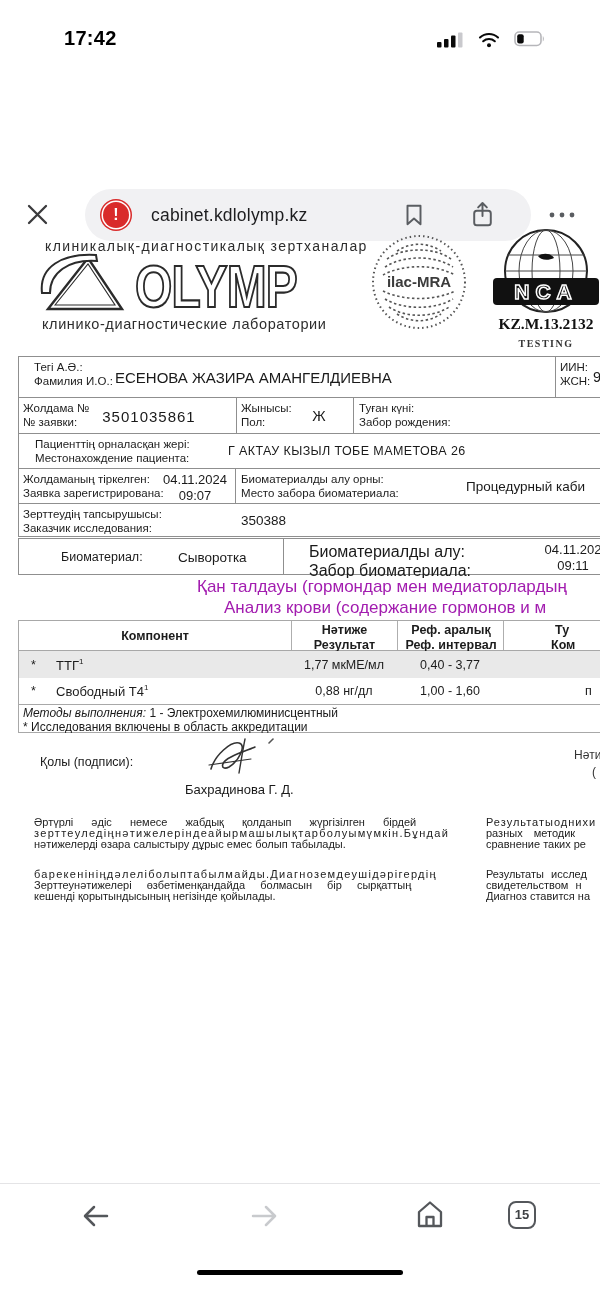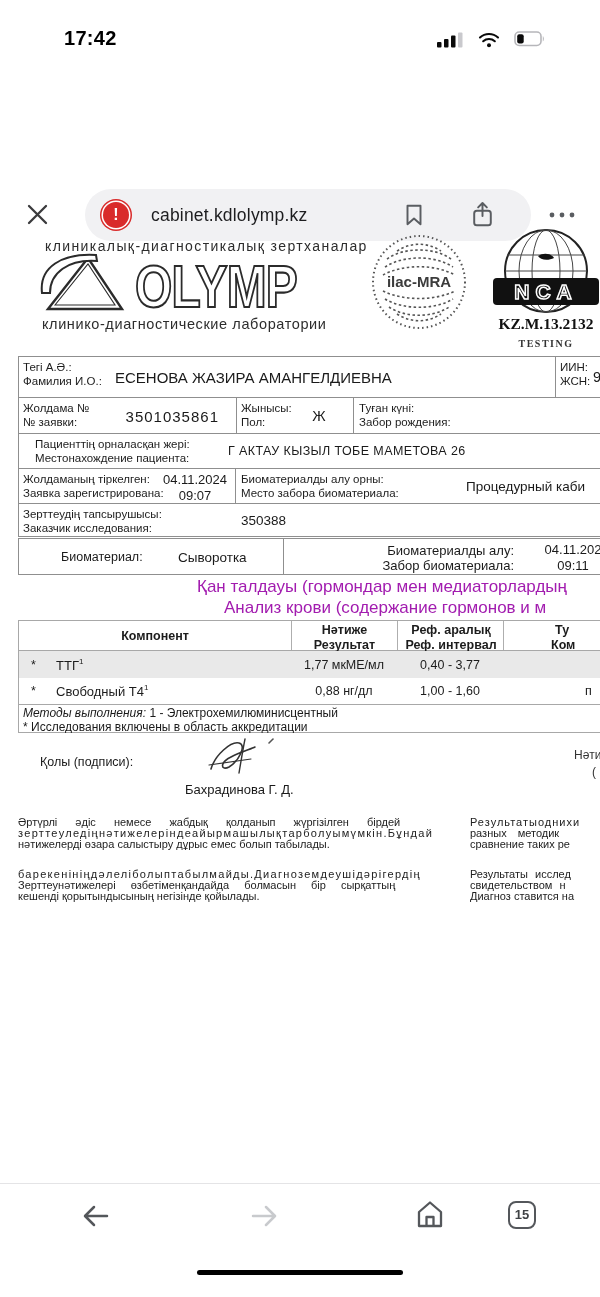--- a/index.html
+++ b/index.html
@@ -22,21 +22,21 @@
   .lblsm{font-size:11.5px;line-height:1.18;color:#1c1c1c}
   .prow{position:absolute;left:0;width:764px;border:1px solid #8f8f8f;background:#fff}
   .vd{position:absolute;top:0;bottom:0;width:1px;background:#8f8f8f}
   .vd2{position:absolute;top:0;bottom:0;width:1px;background:#aeaeae}
   .title-line{font-weight:normal;font-size:17px;white-space:nowrap;color:#a21caf}
   .hdrsm{font-size:12.5px;font-weight:bold;line-height:1.2;text-align:center;color:#1c1c1c}
   .cell{font-size:12.5px;color:#1c1c1c}
   .dl{white-space:nowrap;font-size:11px;line-height:11px;height:11px;color:#222}
   .ws15{word-spacing:15px}.ws12{word-spacing:12px}.ws8{word-spacing:8px}
   .ws4{word-spacing:4px}.ls13{letter-spacing:1.3px}.ls1{letter-spacing:1px}
-  .para{margin:0 0 19px 0}
+  .para{margin:0 0 19px 16px}
   sup{font-size:8px;vertical-align:super}
   
   .tabbox{width:28px;height:28px;border:2.4px solid #54575b;border-radius:8px;
           font-size:13px;font-weight:600;color:#3f4245;text-align:center;line-height:23px}
   .homebar{width:206px;height:5px;border-radius:3px;background:#000}
   .hairline{height:1px;background:#e4e4e6}
 </style>
 </head>
 <body>
 
@@ -115,38 +115,38 @@
       <path d="M17,29 H95 M15,45 H97 M17,61 H95" stroke="#444" stroke-width="1"></path>
       <path d="M48,30 C54,26 62,28 64,32 C58,35 50,34 48,30 Z" fill="#111"></path>
       <rect x="3" y="52" width="106" height="27" rx="4" fill="#111"></rect>
       <text x="56" y="73" text-anchor="middle" font-family="Liberation Sans, sans-serif" font-size="21" font-weight="bold" fill="#111" stroke="#fff" stroke-width="1.5" letter-spacing="6">NCA</text>
       <text x="56" y="103" text-anchor="middle" font-family="Liberation Serif, serif" font-size="15.5" font-weight="bold" fill="#111">KZ.M.13.2132</text>
       <text x="56" y="121" text-anchor="middle" font-family="Liberation Serif, serif" font-size="10" font-weight="bold" letter-spacing="1.5" fill="#333">TESTING</text>
     </svg>
 
     <div class="abs" style="left:18px;top:356px;width:582px;height:222px;overflow:hidden">
       <div class="prow" style="top:0;height:42px">
-        <div class="abs lblsm" style="left:4px;top:4px">
+        <div class="abs lblsm" style="left:15px;top:4px">
           <div>Тегі А.Ә.:</div>
           <div>Фамилия И.О.:</div>
         </div>
         <div class="abs vc b nw" style="left:96px;font-size:15px">ЕСЕНОВА ЖАЗИРА АМАНГЕЛДИЕВНА</div>
         <div class="vd" style="left:536px"></div>
         <div class="abs lblsm" style="left:541px;top:4px">
           <div>ИИН:</div>
           <div>ЖСН:</div>
         </div>
         <div class="abs vc b" style="left:574px;font-size:14.5px">9</div>
       </div>
       <div class="prow" style="top:41px;height:37px">
         <div class="abs lblsm" style="left:4px;top:4px">
           <div>Жолдама №</div>
           <div>№ заявки:</div>
         </div>
-        <div class="abs vc b nw" style="left:60px;width:140px;text-align:right;font-size:15px;letter-spacing:1px">3501035861</div>
+        <div class="abs vc b nw" style="left:60px;width:140px;text-align:center;font-size:15px;letter-spacing:1px">3501035861</div>
         <div class="vd" style="left:217px"></div>
         <div class="abs lblsm" style="left:222px;top:4px">
           <div>Жынысы:</div>
           <div>Пол:</div>
         </div>
         <div class="abs vc b" style="left:280px;width:40px;text-align:center;font-size:14.5px">Ж</div>
         <div class="vd" style="left:334px"></div>
         <div class="abs lblsm" style="left:340px;top:4px">
           <div>Туған күні:</div>
           <div>Забор рождения:</div>
@@ -179,21 +179,21 @@
         <div class="abs lblsm" style="left:4px;top:4px">
           <div>Зерттеудің тапсырушысы:</div>
           <div>Заказчик исследования:</div>
         </div>
         <div class="abs vc b nw" style="left:222px;font-size:13.5px">350388</div>
       </div>
       <div class="prow" style="top:182px;height:37px">
         <div class="abs vc nw" style="left:42px;font-size:12.5px">Биоматериал:</div>
         <div class="abs vc b nw" style="left:159px;font-size:13.5px">Сыворотка</div>
         <div class="vd" style="left:264px"></div>
-        <div class="abs" style="left:290px;top:4px;width:205px;text-align:right;font-size:13px;line-height:1.18">
+        <div class="abs" style="left:290px;top:4px;width:205px;font-size:16px;line-height:1.18">
           <div>Биоматериалды алу:</div>
           <div>Забор биоматериала:</div>
         </div>
         <div class="abs b" style="left:519px;top:3px;font-size:13px;line-height:1.2;text-align:center;width:70px">
           <div class="nw">04.11.202</div>
           <div>09:11</div>
         </div>
       </div>
     </div>
 

